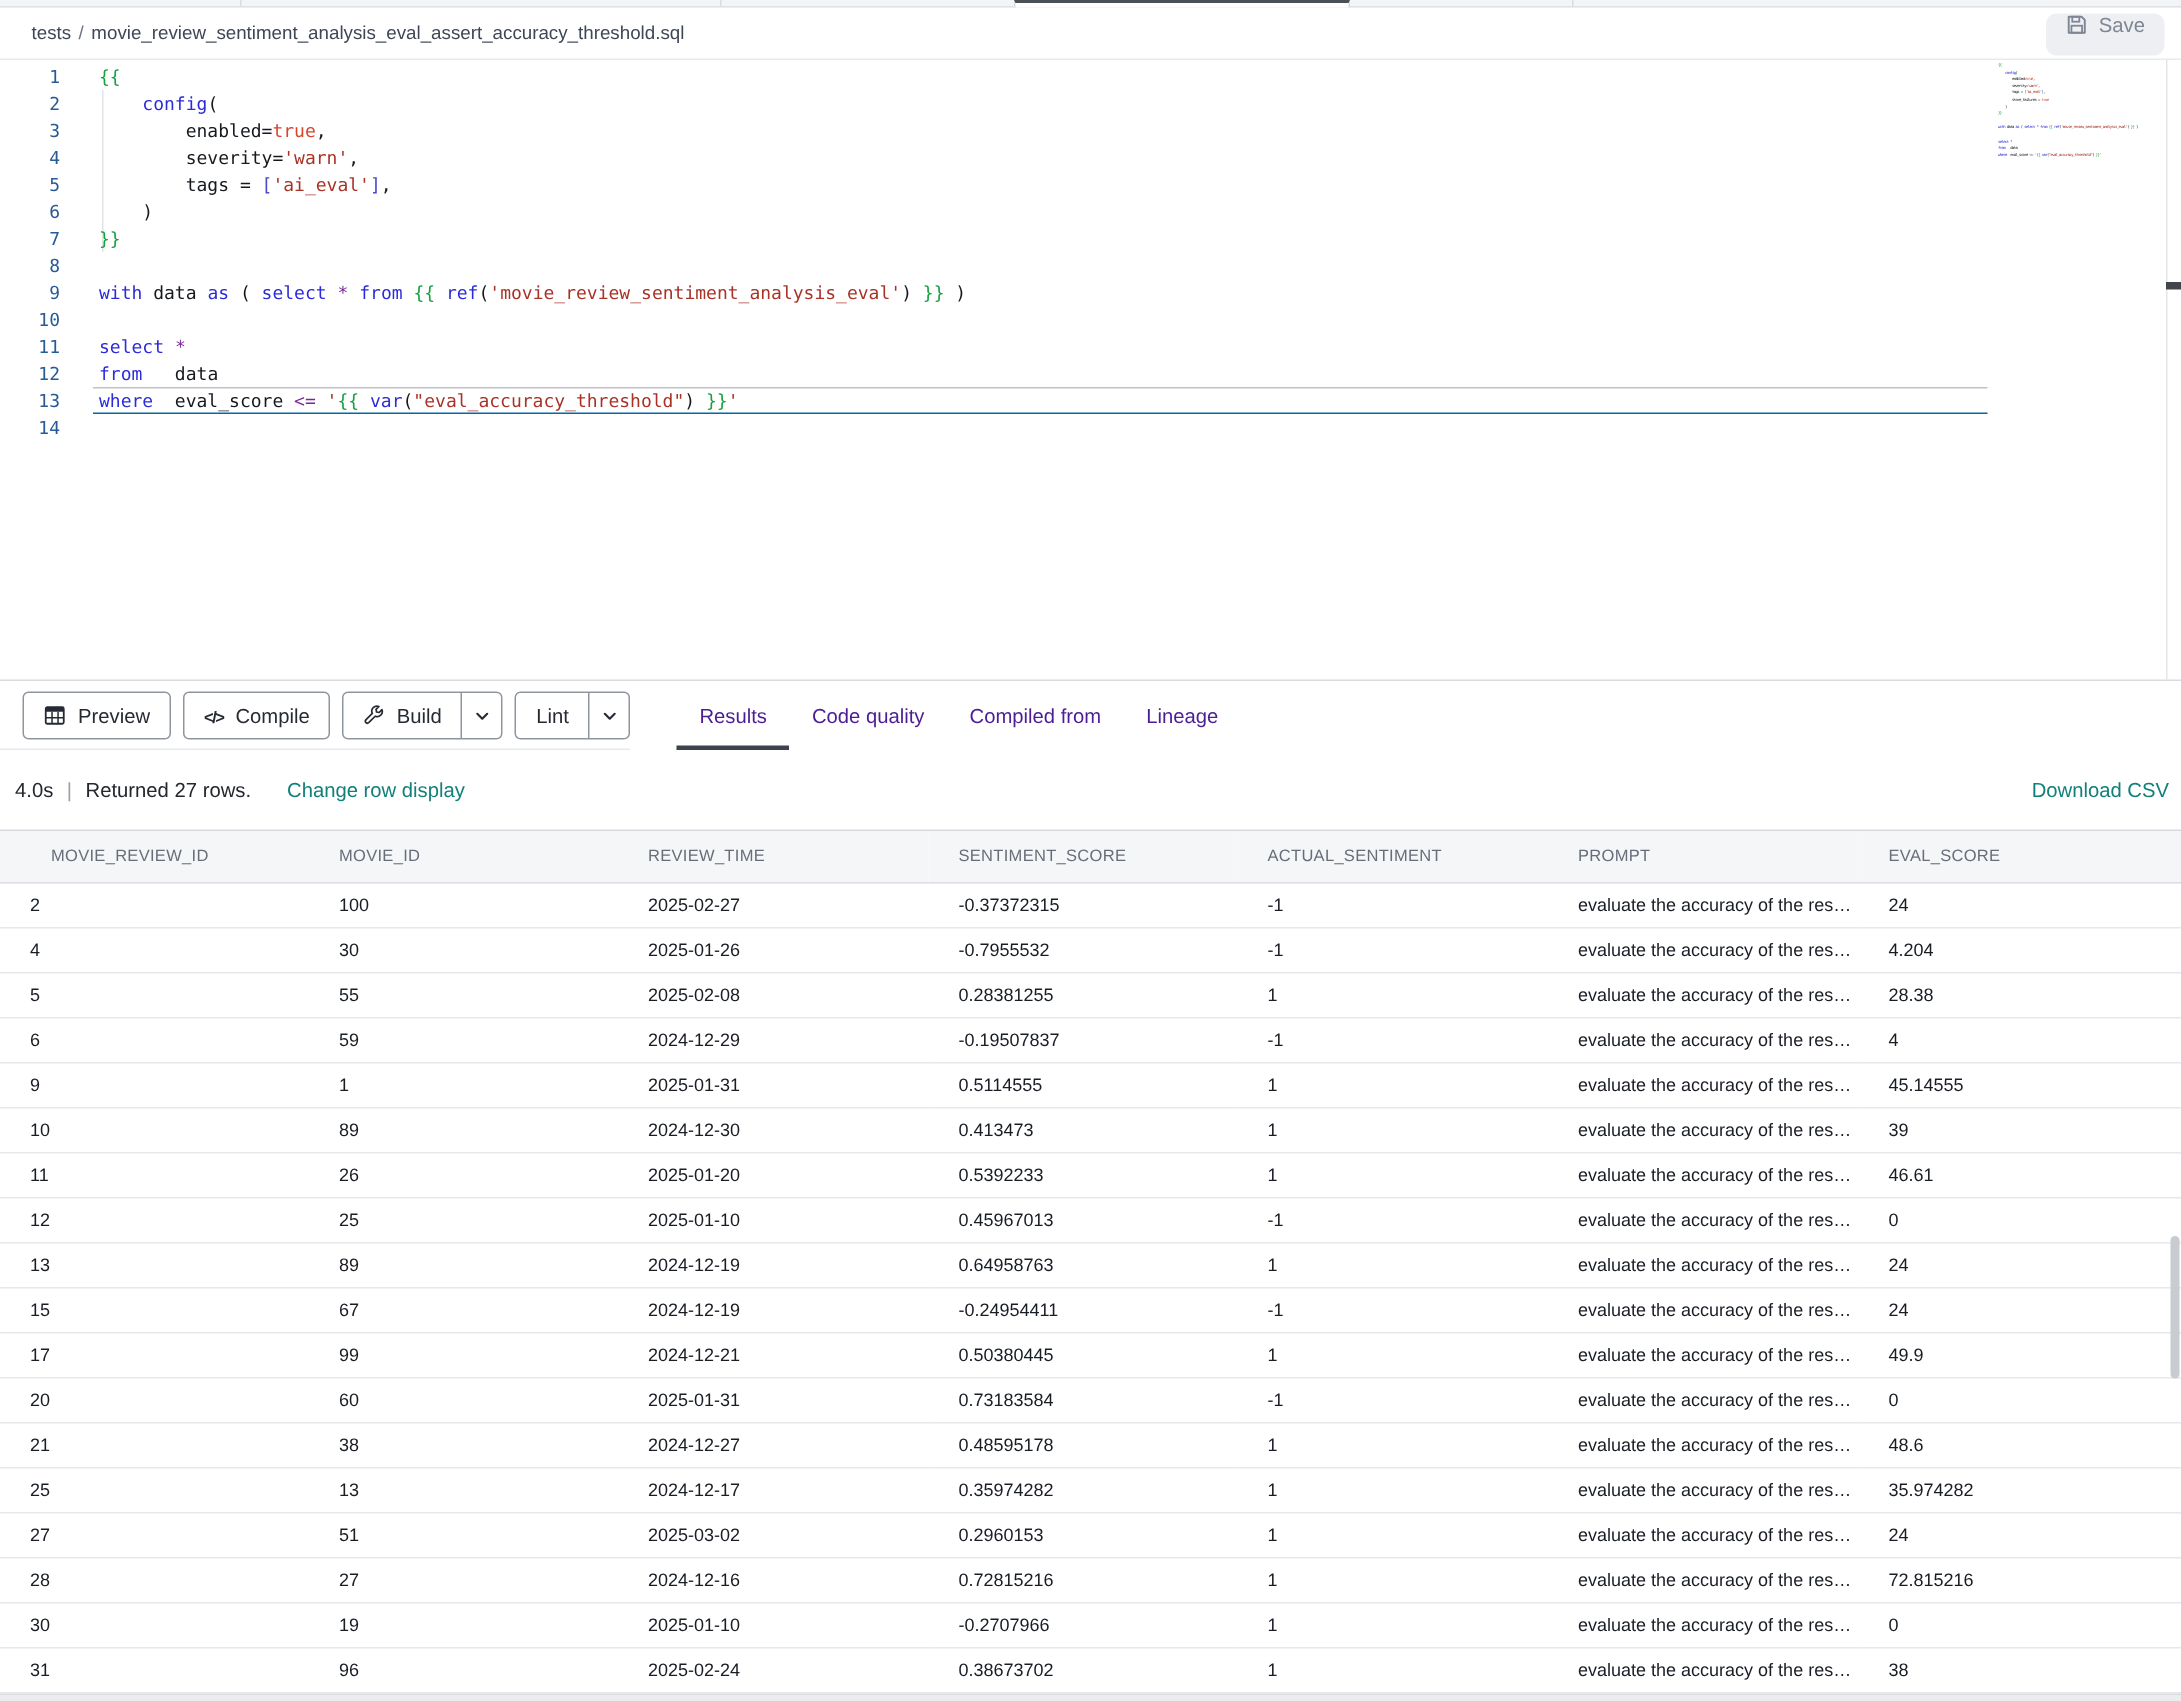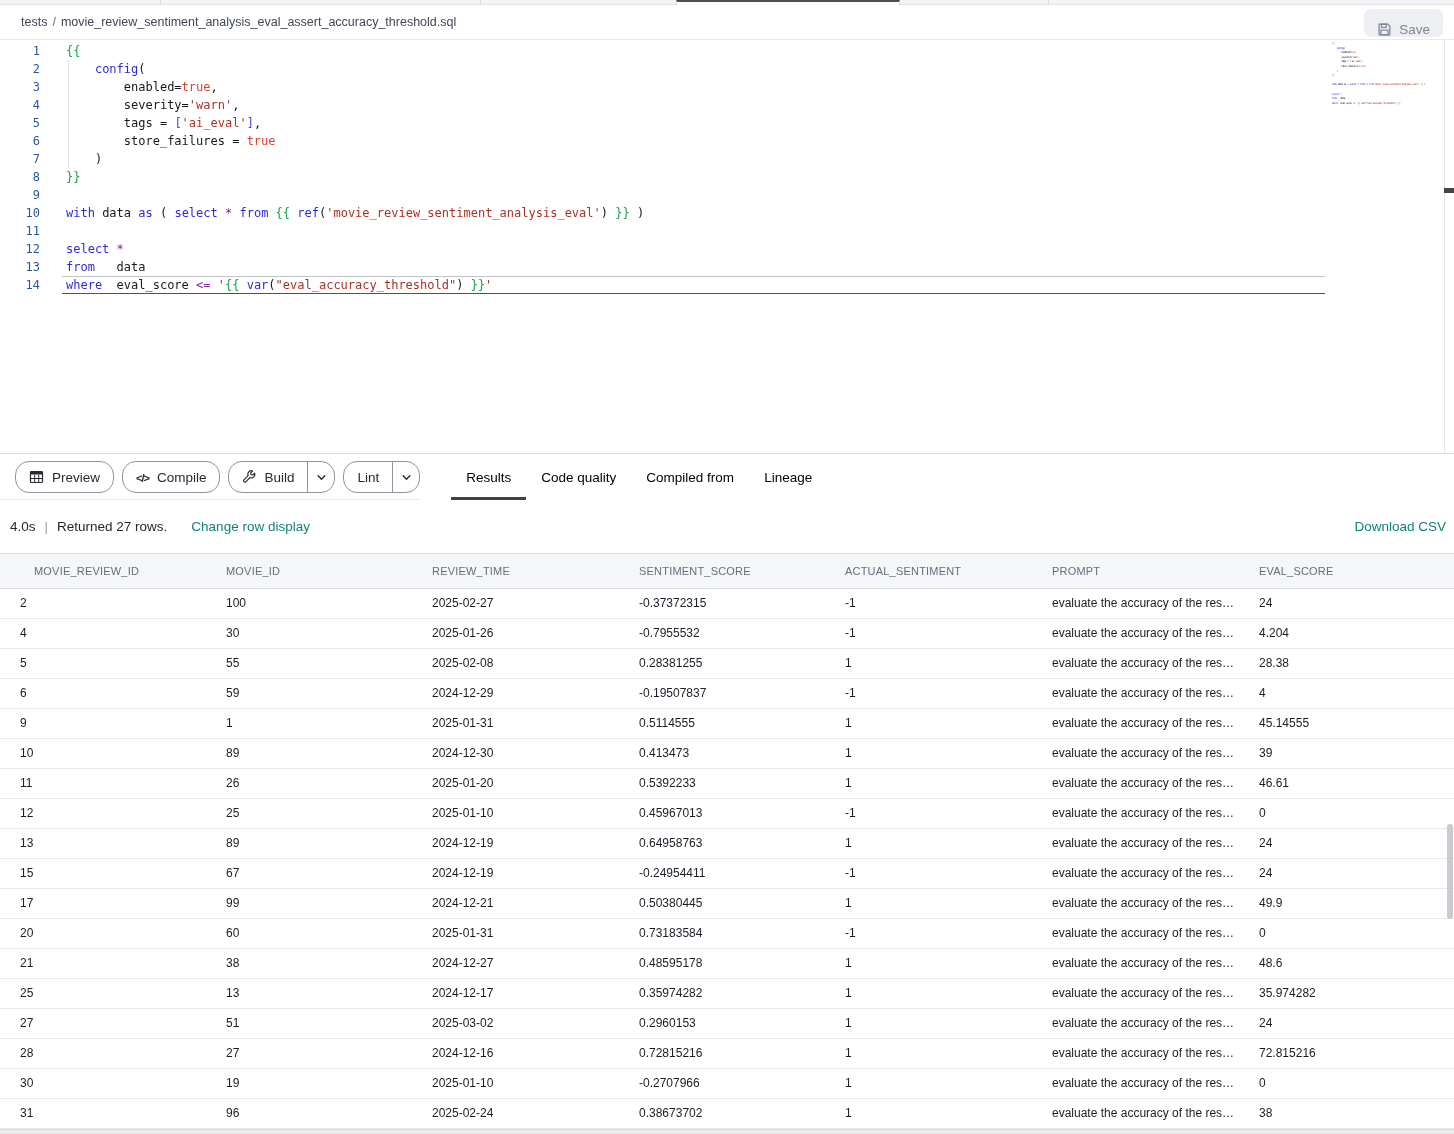--- a/index.html
+++ b/index.html
@@ -10,21 +10,21 @@
   
   .tabstrip { position:relative; height:5px; background:#f3f4f6; border-bottom:1px solid #e0e2e6; }
   .tsd { position:absolute; top:0; bottom:0; width:1px; background:#d9dbdf; }
   .ts-active { position:absolute; left:676px; width:224px; top:0; height:5px; background:#fff;
     border-top:2px solid #4a4f58; border-left:1px solid #d9dbdf; border-right:1px solid #d9dbdf; }
 
   
   .hdr { position:relative; height:35px; border-bottom:1px solid #e8eaec; display:flex; align-items:center; }
   .crumb { padding-left:21px; font-size:12.5px; color:#3f4756; }
   .crumb .sep { margin:0 5px; color:#6a7180; }
-  .save-btn { position:absolute; right:11px; top:4px; height:28px; display:flex; align-items:flex-end; gap:7px;
+  .save-btn { position:absolute; right:11px; top:4px; height:28px; display:flex; align-items:flex-start; gap:7px;
     background:var(--save-bg,#edeff2); border:none; border-radius:7px; padding:0 13px;
     color:#7e8694; font-size:13.5px; font-family:inherit; cursor:pointer; }
 
   
   .editor { position:relative; height:413px; background:#fff; font-family:"DejaVu Sans Mono", monospace; }
   .gutter { position:absolute; left:0; top:2px; width:40px; text-align:right; }
   .ln { height:18px; line-height:18px; font-size:12px; color:var(--tk-lineno,#285a96); }
   .codearea { position:absolute; left:62px; top:2px; right:0; }
   .code-line { height:18px; line-height:18px; font-size:12px; white-space:pre; color:var(--tk-txt,#15181d); padding-left:4px; }
   .code-line.active { border-top:1px solid #bfc2c7; border-bottom:1px solid #0369a1;
@@ -34,29 +34,29 @@
   .indent-guide { position:absolute; left:68px; top:20px; height:108px; width:1px; background:#e2e4e7; }
   .minimap { position:absolute; top:2px; right:10px; width:112px; height:120px; overflow:hidden; }
   .mini-line { height:4.6px; line-height:4.6px; font-size:2.6px; white-space:pre; letter-spacing:-0.4px; }
   .ov-track { position:absolute; right:9px; top:0; bottom:0; width:1px; background:#e4e5e7; }
   .ov-mark { position:absolute; right:0; top:148px; width:10px; height:5px; background:#42464c; }
 
   
   .toolbar { position:relative; height:47px; border-top:1px solid #d9dbde; display:flex; }
   .btn-region-border { position:absolute; left:0; bottom:0; width:420px; height:1px; background:#e7e9ec; }
   .btns { display:flex; gap:8px; padding-left:15px; margin-top:7px; height:32px; }
-  .tbtn { display:flex; align-items:center; height:32px; border:1px solid #8f959f; border-radius:14px;
+  .tbtn { display:flex; align-items:center; height:32px; border:1px solid #8f959f; border-radius:4px;
     background:#fff; color:#262b33; font-size:13.5px; font-family:inherit; cursor:pointer; }
   .tbtn .main { display:flex; align-items:center; gap:8px; padding:0 13px; height:100%; }
   .tbtn .caret { display:flex; align-items:center; justify-content:center; width:27px; height:100%;
     border-left:1px solid #8f959f; }
   .code-glyph { font-size:11px; font-weight:bold; letter-spacing:-1px; }
   .tabs { display:flex; margin-left:31px; height:46px; }
   .tab { position:relative; display:flex; align-items:center; padding:0 15px; font-size:13.5px;
-    color:#000000; cursor:pointer; }
+    color:#4c1d95; cursor:pointer; }
   .tab.active::after { content:""; position:absolute; left:0; right:0; bottom:0; height:3px;
     background:var(--underline,#3d434d); }
 
   
   .statusbar { position:relative; height:54px; border-bottom:1px solid #d6d9dd; display:flex;
     align-items:center; padding-left:10px; font-size:13.5px; color:#23272e; }
   .statusbar .pipe { margin:0 9px; color:#9aa0a8; }
   .lnk { color:var(--teal,#12807a); cursor:pointer; text-decoration:none; }
   .chg { margin-left:24px; }
   .dl { position:absolute; right:8px; }
@@ -120,21 +120,20 @@
         <div class="ln">12</div>
         <div class="ln">13</div>
         <div class="ln">14</div>
       </div>
     <div class="codearea" id="code-lines">
         <div class="code-line"><span class="tk-brace">{{</span></div>
         <div class="code-line"><span class="tk-txt">    </span><span class="tk-kw">config</span><span class="tk-txt">(</span></div>
         <div class="code-line"><span class="tk-txt">        enabled=</span><span class="tk-atom">true</span><span class="tk-txt">,</span></div>
         <div class="code-line"><span class="tk-txt">        severity=</span><span class="tk-str">'warn'</span><span class="tk-txt">,</span></div>
         <div class="code-line"><span class="tk-txt">        tags = </span><span class="tk-brk">[</span><span class="tk-str">'ai_eval'</span><span class="tk-brk">]</span><span class="tk-txt">,</span></div>
-        <div class="code-line"><span class="tk-txt">        store_failures = </span><span class="tk-atom">true</span></div>
         <div class="code-line"><span class="tk-txt">    )</span></div>
         <div class="code-line"><span class="tk-brace">}}</span></div>
         <div class="code-line"></div>
         <div class="code-line"><span class="tk-kw">with</span><span class="tk-txt"> data </span><span class="tk-kw">as</span><span class="tk-txt"> ( </span><span class="tk-kw">select</span><span class="tk-txt"> </span><span class="tk-op">*</span><span class="tk-txt"> </span><span class="tk-kw">from</span><span class="tk-txt"> </span><span class="tk-brace">{{</span><span class="tk-txt"> </span><span class="tk-kw">ref</span><span class="tk-txt">(</span><span class="tk-str">'movie_review_sentiment_analysis_eval'</span><span class="tk-txt">) </span><span class="tk-brace">}}</span><span class="tk-txt"> )</span></div>
         <div class="code-line"></div>
         <div class="code-line"><span class="tk-kw">select</span><span class="tk-txt"> </span><span class="tk-op">*</span></div>
         <div class="code-line"><span class="tk-kw">from</span><span class="tk-txt">   data</span></div>
         <div class="code-line active"><span class="tk-kw">where</span><span class="tk-txt">  eval_score </span><span class="tk-op">&lt;=</span><span class="tk-txt"> </span><span class="tk-str">'</span><span class="tk-brace">{{</span><span class="tk-txt"> </span><span class="tk-kw">var</span><span class="tk-txt">(</span><span class="tk-str">"eval_accuracy_threshold"</span><span class="tk-txt">) </span><span class="tk-brace">}}</span><span class="tk-str">'</span></div>
       </div>
     <div class="minimap">

